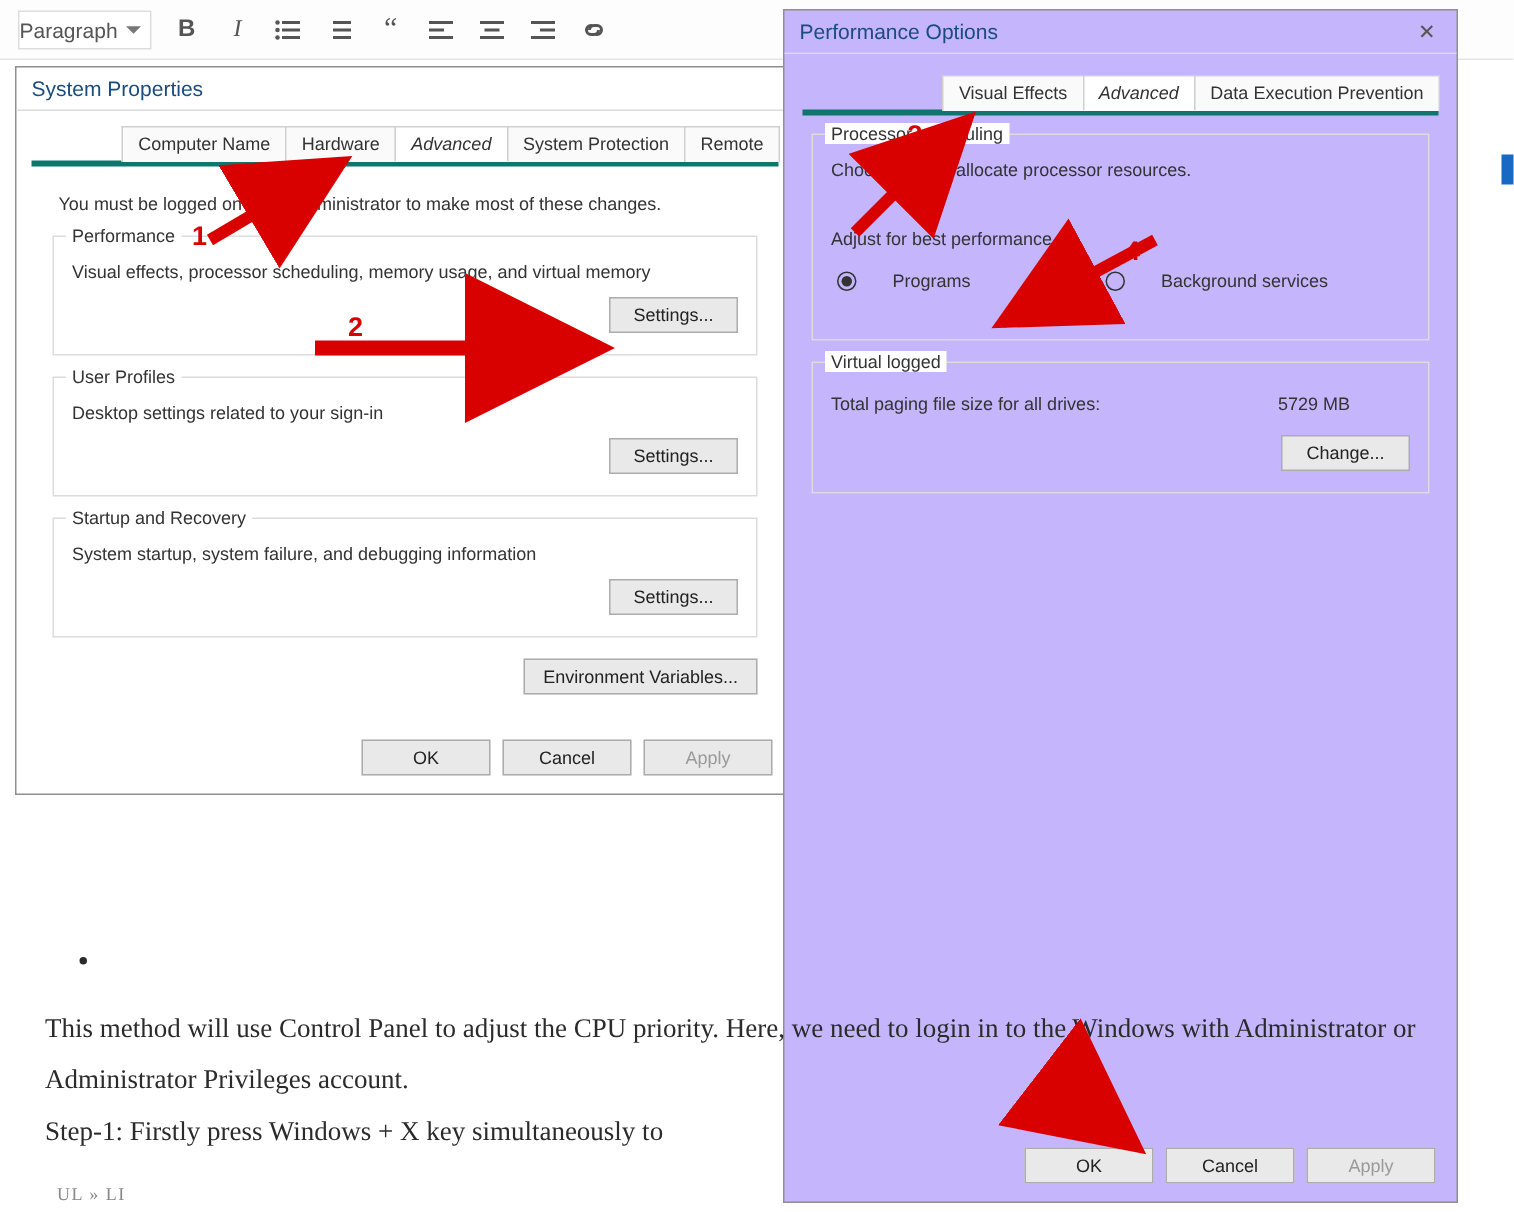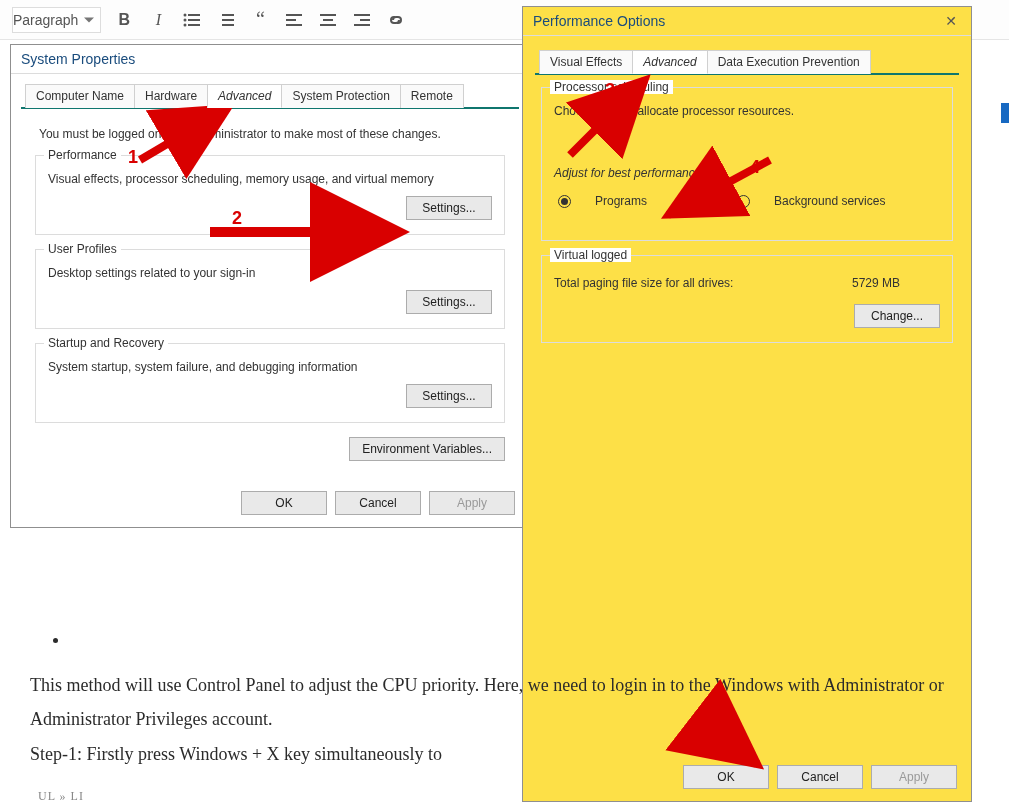--- a/index.html
+++ b/index.html
@@ -69,23 +69,24 @@
     justify-content: space-between;
     align-items: center;
   }
   .close-x {
     font-size: 14px;
     color: #555;
     padding: 0 4px;
   }
   .tabs {
     display: flex;
-    border-bottom: 2px solid #0f766e;
+    border-bottom: 4px solid #0f766e;
     margin-top: 6px;
     padding-left: 4px;
+    justify-content: flex-end;
   }
   .tab {
     padding: 4px 10px;
     border: 1px solid #d0d0d0;
     border-bottom: none;
     background: #fff;
     margin-right: -1px;
     margin-bottom: -1px;
     font-size: 12px;
     color: #333;
@@ -148,21 +149,21 @@
     gap: 8px;
     padding: 12px 14px;
   }
 
   
   .perfopts {
     position: absolute;
     top: 6px; left: 522px;
     width: 450px;
     height: 796px;
-    background: #fde047;
+    background: #c4b5fd;
     border: 1px solid #8f8f8f;
     display: flex;
     flex-direction: column;
   }
   .perfopts .body {
     flex: 1;
     padding: 8px 12px 0 12px;
     display: flex;
     flex-direction: column;
   }
@@ -380,21 +381,21 @@
     <div class="tabs">
       <div class="tab"><span>Visual Effects</span></div>
       <div class="tab active"><span>Advanced</span></div>
       <div class="tab"><span>Data Execution Prevention</span></div>
     </div>
 
     <div style="padding:12px 6px 0 6px;">
       <div class="group" style="padding-bottom:20px;">
         <span class="group-title">Processor scheduling</span>
         <div class="group-desc">Choose how to allocate processor resources.</div>
-        <div style="margin-top:48px;font-style:italic;">Adjust for best performance of:</div>
+        <div style="margin-top:32px;">Adjust for best performance of:</div>
         <div class="radio-row">
           <label class="radio">
             <span class="radio-circle filled"></span>
             <span>Programs</span>
           </label>
           <label class="radio">
             <span class="radio-circle"></span>
             <span>Background services</span>
           </label>
         </div>

